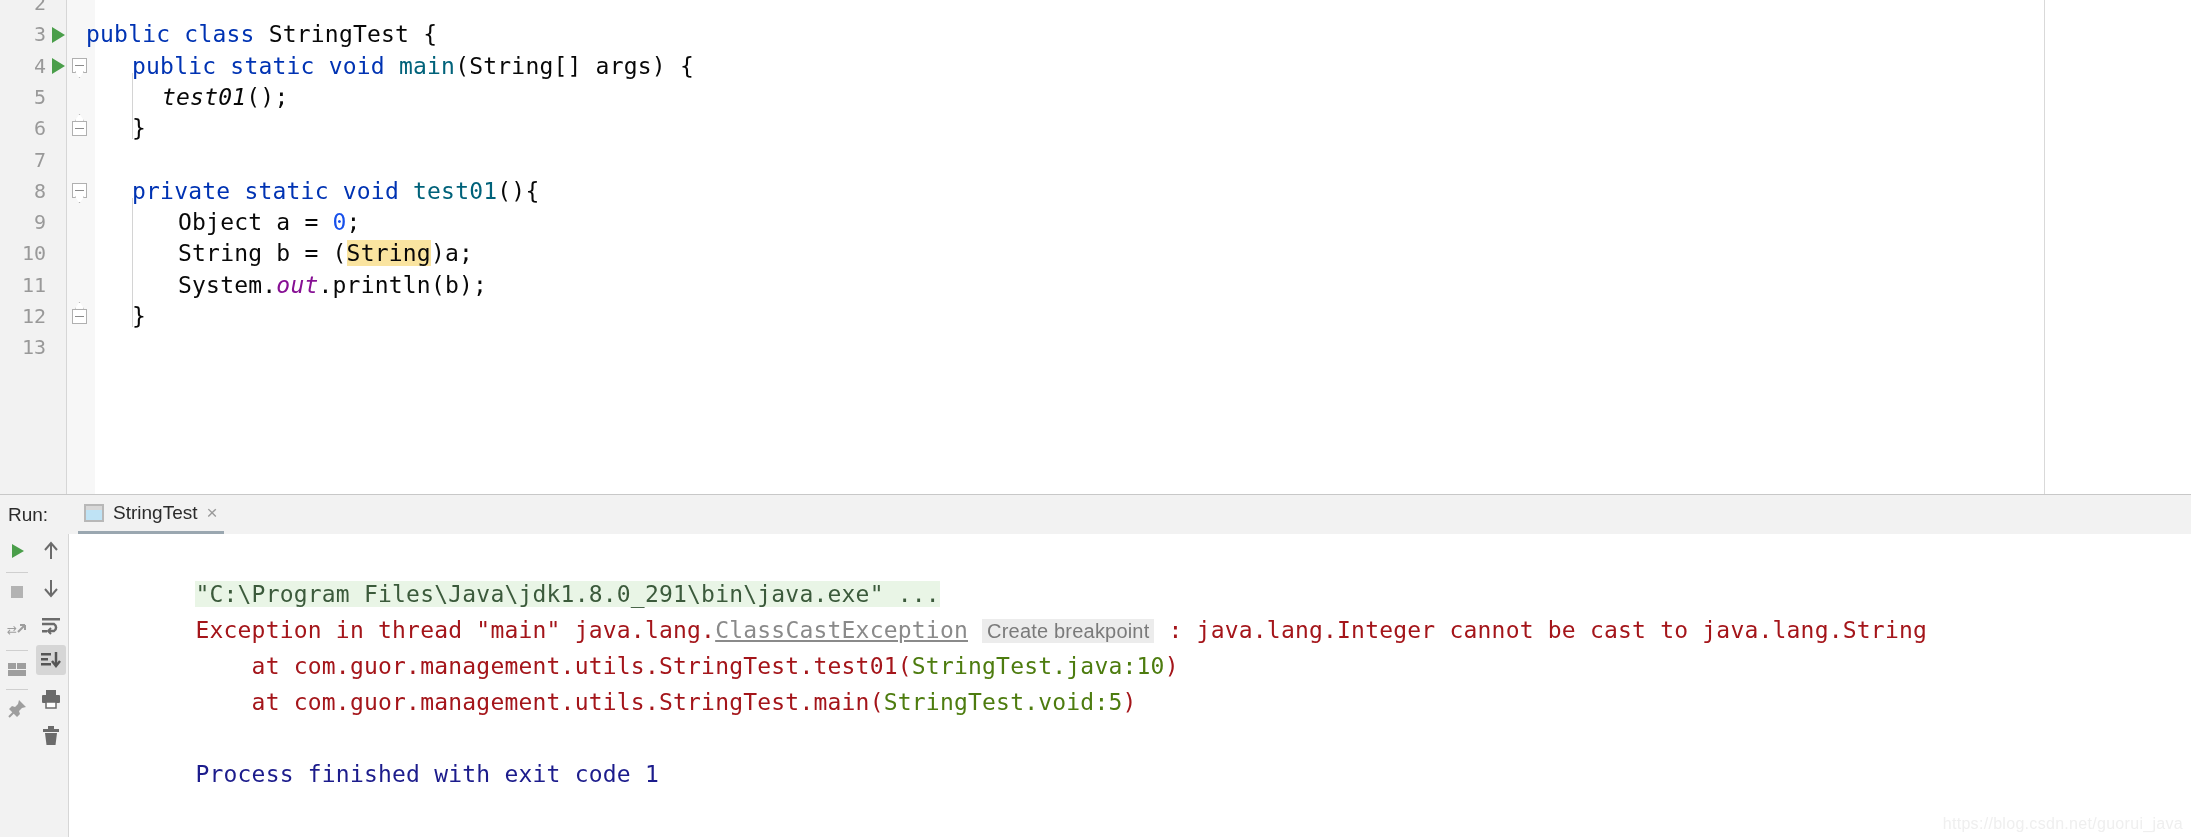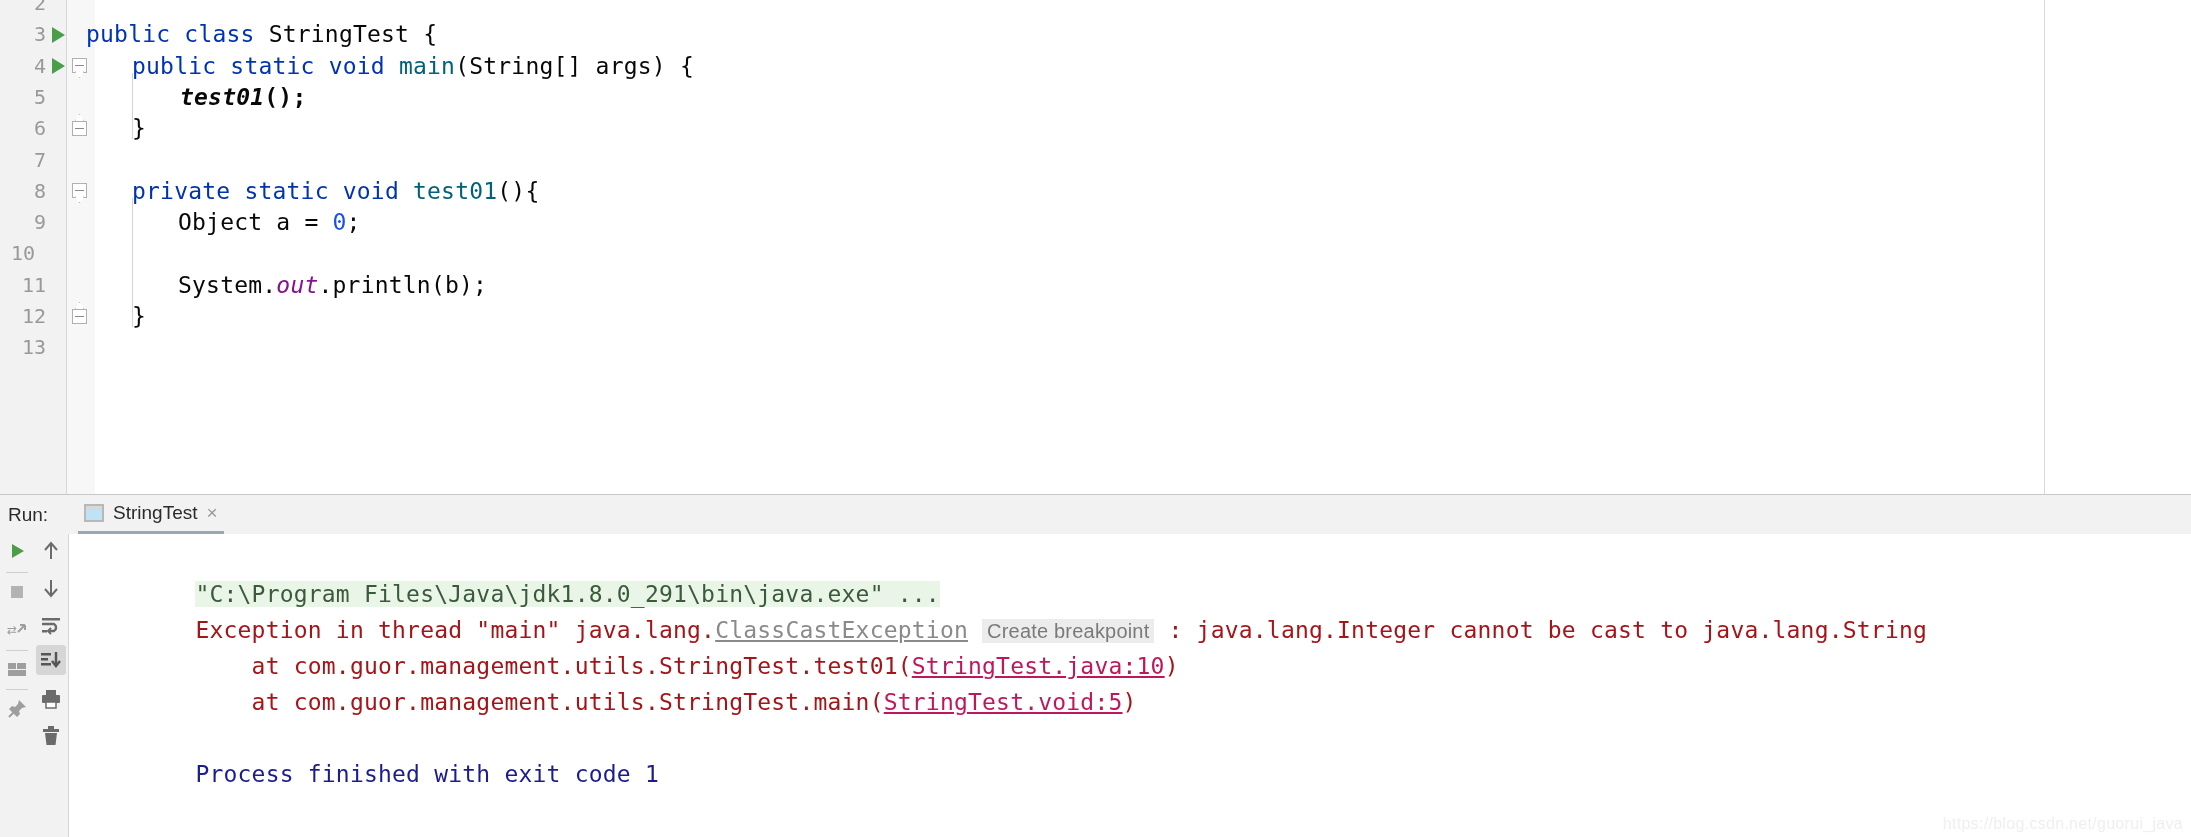--- a/index.html
+++ b/index.html
@@ -289,22 +289,21 @@
   }
   .o-cmd { color: #3b5a3b; background: #e9f5e6; }
   .o-err { color: #a4151a; }
   .o-ok  { color: #1c1c8c; }
   .o-link {
     color: #8a8a8a;
     text-decoration: underline;
     text-align: center;
   }
   .o-filelink {
-    color: #be185d;
-    text-decoration: underline;
+    color: #4d7c0f;
   }
   .o-chip {
     color: #7a7a7a;
     background: #ececec;
     padding: 1px 5px;
     font-family: "Liberation Sans", sans-serif;
     font-size: 20px;
   }
 
   .watermark {
@@ -331,26 +330,26 @@
 
 <div id="ide">
 
   <div id="editor">
     <div class="gutter-bg"></div>
     <div class="fold-col"></div>
     <div class="code-area" id="code-area">
         <div class="cline" style="top: -12px;"><span class="lnum" style="line-height: 31.3px;">2</span><span class="codetext" style="left: 86px; line-height: 31.3px;"></span></div>
         <div class="cline" style="top: 19.3px;"><span class="lnum" style="line-height: 31.3px;">3</span><span class="run-marker" style="left: 52px; top: 7.65px;"></span><span class="codetext" style="left: 86px; line-height: 31.3px;"><span class="kw">public </span><span class="kw">class </span><span class="ident">StringTest</span><span class="ident"> {</span></span></div>
         <div class="cline" style="top: 50.6px;"><span class="lnum" style="line-height: 31.3px;">4</span><span class="run-marker" style="left: 52px; top: 7.65px;"></span><span class="fold-mark start" style="left: 72px; top: 7.65px;"></span><span class="codetext" style="left: 132px; line-height: 31.3px;"><span class="kw">public </span><span class="kw">static </span><span class="kw">void </span><span class="method">main</span><span class="ident">(String[] args) {</span></span></div>
-        <div class="cline" style="top: 81.9px;"><span class="lnum" style="line-height: 31.3px;">5</span><span class="codetext" style="left: 180px; line-height: 31.3px; font-weight: bold;"><span class="italic">test01</span><span class="ident">();</span></span></div>
+        <div class="cline" style="top: 81.9px;"><span class="lnum" style="line-height: 31.3px;">5</span><span class="codetext" style="left: 162px; line-height: 31.3px;"><span class="italic">test01</span><span class="ident">();</span></span></div>
         <div class="cline" style="top: 113.2px;"><span class="lnum" style="line-height: 31.3px;">6</span><span class="fold-mark end" style="left: 72px; top: 7.65px;"></span><span class="codetext" style="left: 132px; line-height: 31.3px;"><span class="ident">}</span></span></div>
         <div class="cline" style="top: 144.5px;"><span class="lnum" style="line-height: 31.3px;">7</span><span class="codetext" style="left: 86px; line-height: 31.3px;"></span></div>
         <div class="cline" style="top: 175.8px;"><span class="lnum" style="line-height: 31.3px;">8</span><span class="fold-mark start" style="left: 72px; top: 7.65px;"></span><span class="codetext" style="left: 132px; line-height: 31.3px;"><span class="kw">private </span><span class="kw">static </span><span class="kw">void </span><span class="method">test01</span><span class="ident">(){</span></span></div>
         <div class="cline" style="top: 207.1px;"><span class="lnum" style="line-height: 31.3px;">9</span><span class="codetext" style="left: 178px; line-height: 31.3px;"><span class="ident">Object a = </span><span class="num">0</span><span class="ident">;</span></span></div>
-        <div class="cline" style="top: 238.4px;"><span class="lnum" style="line-height: 31.3px; text-align: center;">10</span></div>
+        <div class="cline" style="top: 238.4px;"><span class="lnum" style="line-height: 31.3px;">10</span><span class="codetext" style="left: 178px; line-height: 31.3px;"><span class="ident">String b = (</span><span class="hl">String</span><span class="ident">)a;</span></span></div>
         <div class="cline" style="top: 269.7px;"><span class="lnum" style="line-height: 31.3px;">11</span><span class="codetext" style="left: 178px; line-height: 31.3px;"><span class="ident">System.</span><span class="field">out</span><span class="ident">.println(b);</span></span></div>
         <div class="cline" style="top: 301px;"><span class="lnum" style="line-height: 31.3px;">12</span><span class="fold-mark end" style="left: 72px; top: 7.65px;"></span><span class="codetext" style="left: 132px; line-height: 31.3px;"><span class="ident">}</span></span></div>
         <div class="cline" style="top: 332.3px;"><span class="lnum" style="line-height: 31.3px;">13</span><span class="codetext" style="left: 86px; line-height: 31.3px;"></span></div>
         <div class="indent-guide" style="left: 132px; top: 72.6px; height: 66.6px;"></div>
         <div class="indent-guide" style="left: 132px; top: 197.8px; height: 129.2px;"></div>
       </div>
     <div class="editor-right-border"></div>
     <div class="editor-bottom-border"></div>
   </div>
 

